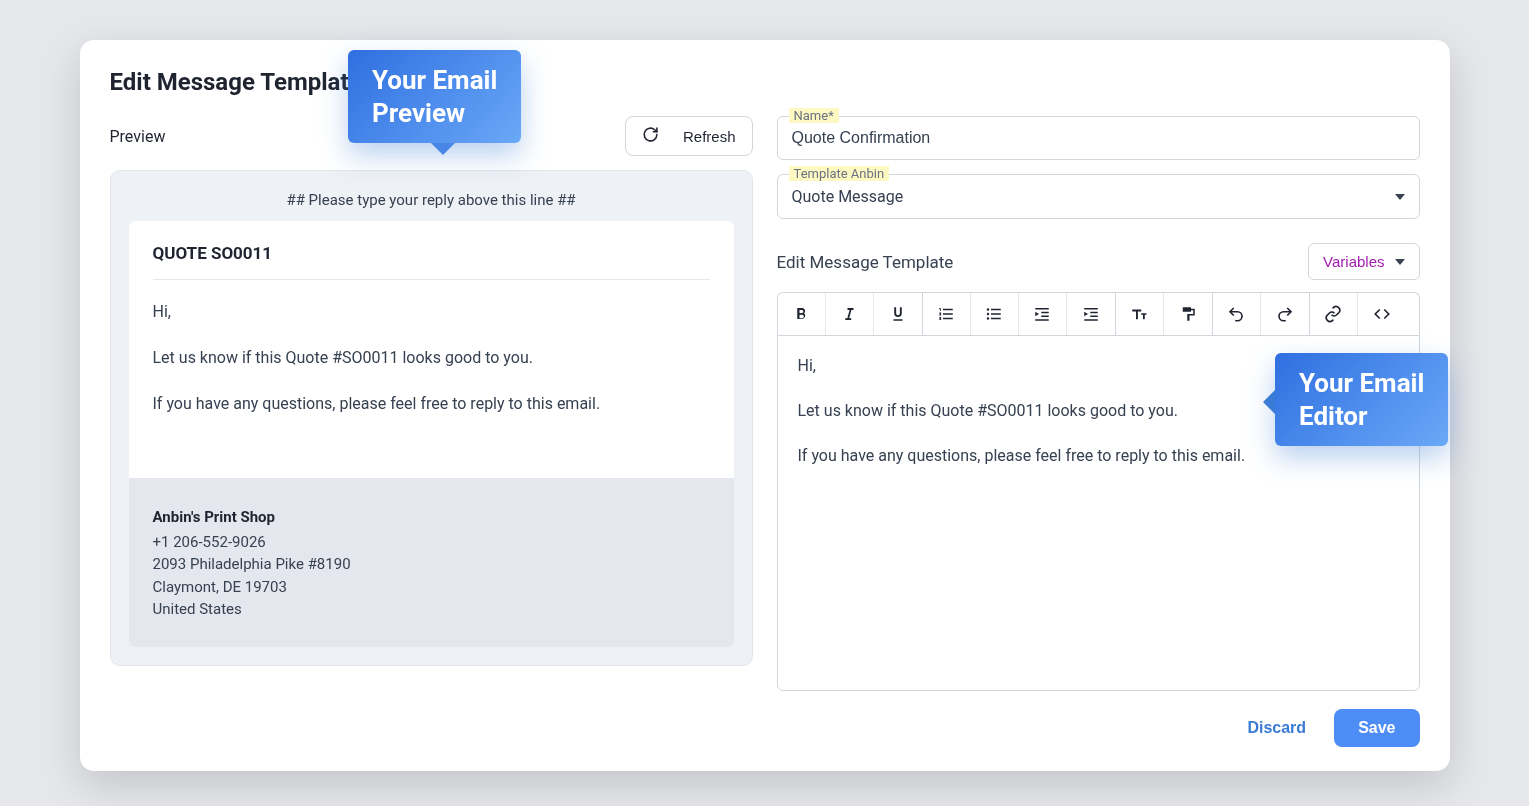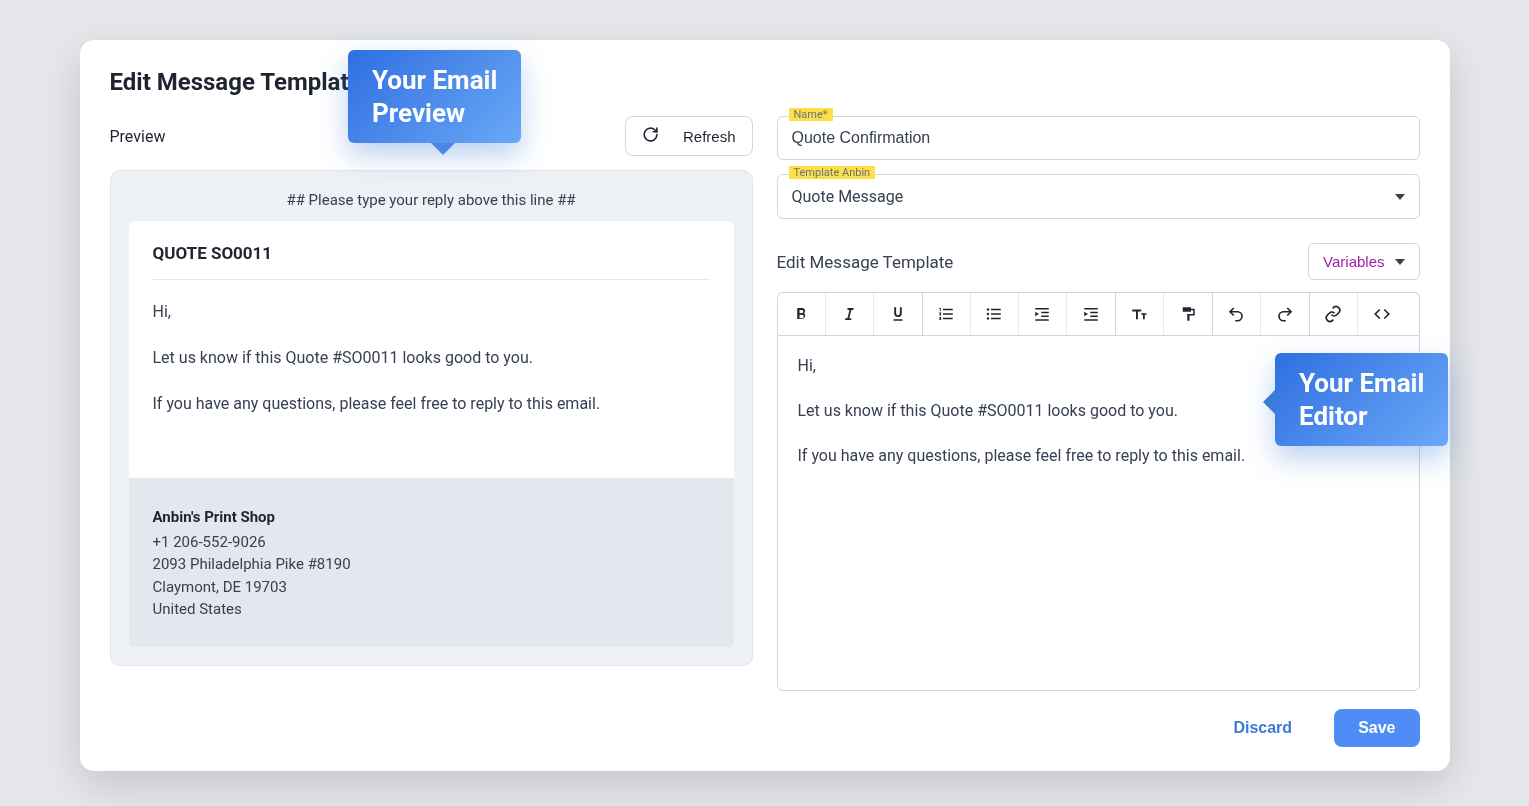--- a/index.html
+++ b/index.html
@@ -114,23 +114,23 @@
   line-height: 1.5;
 }
 .email-footer .shop-name { font-weight: 700; color: #1f2430; margin-bottom: 2px; }
 
 
 .field-group { position: relative; margin-bottom: 14px; }
 .field-group .floating-label {
   position: absolute;
   top: -8px;
   left: 12px;
-  background: #fde047;
+  background: #fef9c3;
   padding: 0 5px;
-  font-size: 11px;
+  font-size: 13px;
   color: #6b7280;
 }
 .text-input, .select-input {
   width: 100%;
   border: 1px solid #d2d6dc;
   border-radius: 6px;
   padding: 12px 14px;
   font-size: 16px;
   color: #374151;
   background: #fff;
@@ -190,21 +190,21 @@
   min-height: 356px;
   padding: 18px 20px;
   font-size: 16px;
   color: #374151;
 }
 .editor-body p { margin-bottom: 22px; line-height: 1.45; }
 
 .actions {
   display: flex;
   justify-content: flex-end;
-  gap: 34px;
+  gap: 20px;
   margin-top: 18px;
 }
 .discard-btn {
   background: none;
   border: none;
   color: #3a7bd5;
   font-size: 16px;
   font-weight: 600;
   cursor: pointer;
   padding: 10px 8px;

